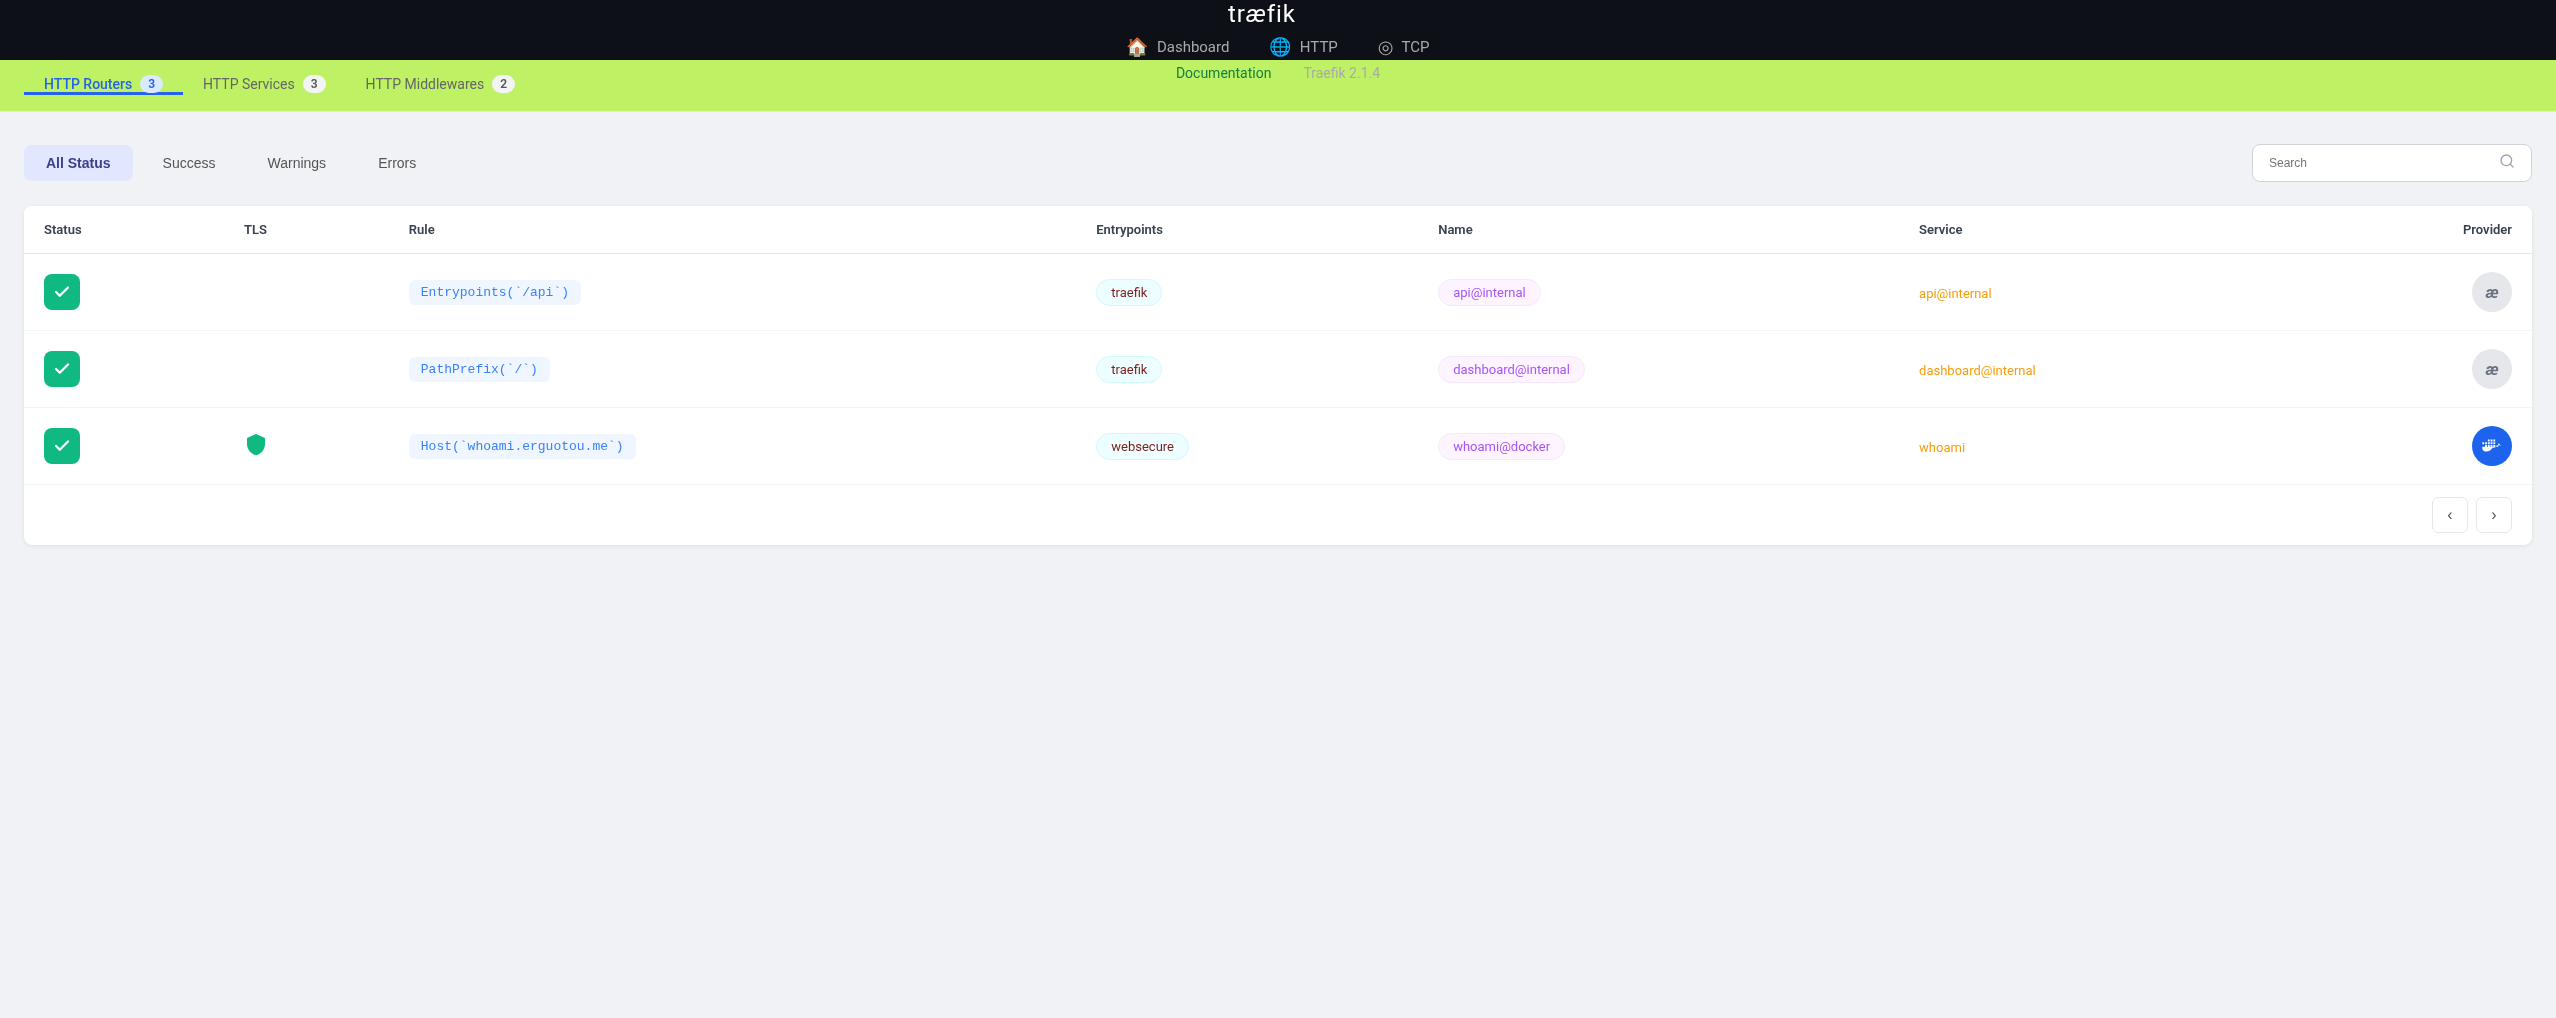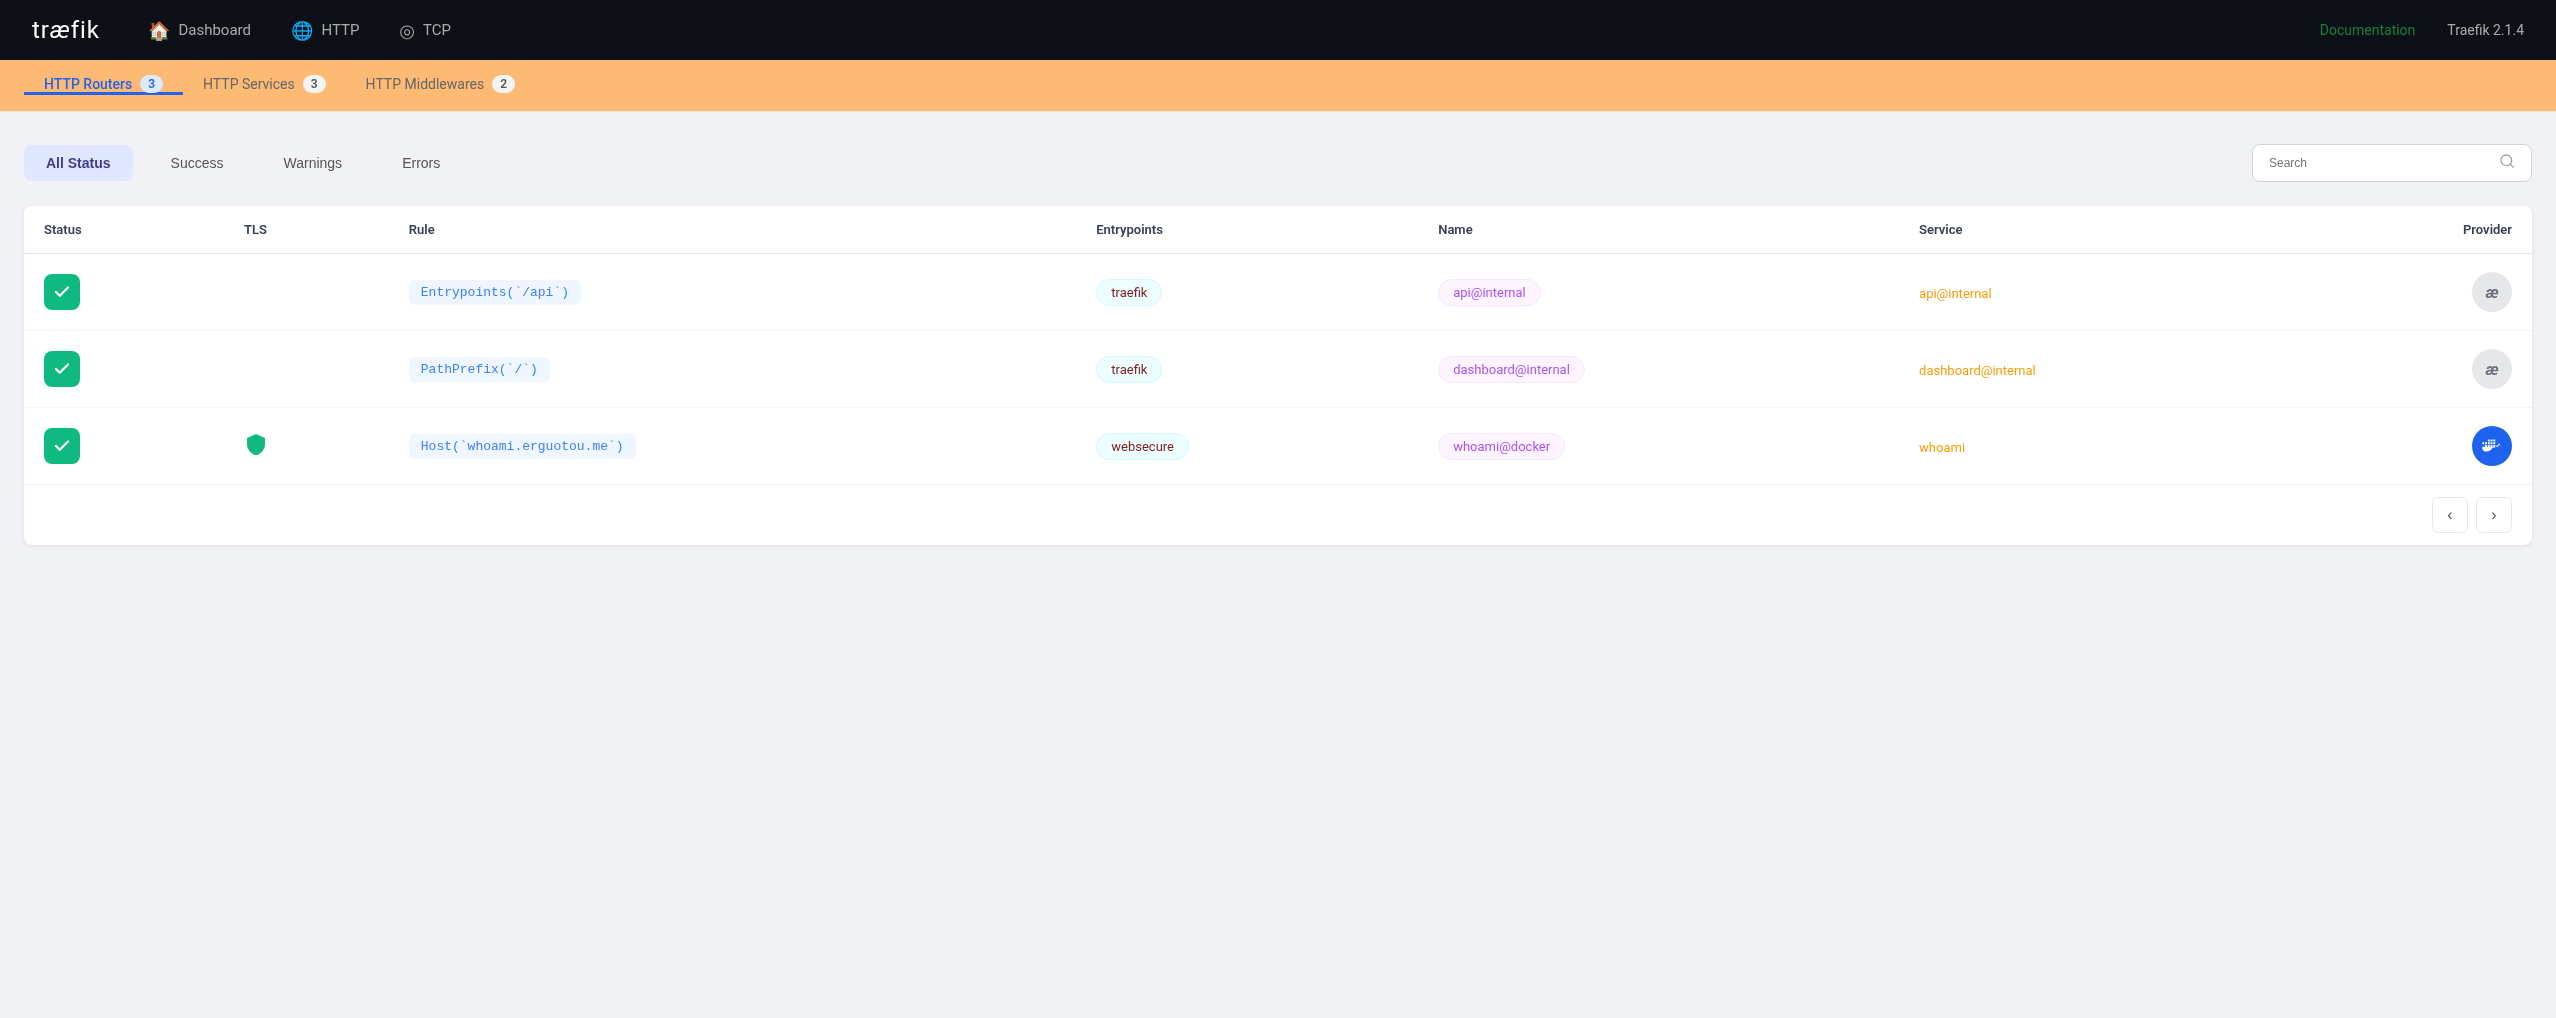--- a/index.html
+++ b/index.html
@@ -6,20 +6,21 @@
     body { font-family: -apple-system, BlinkMacSystemFont, 'Segoe UI', Roboto, sans-serif; background: #f0f2f5; min-height: 100vh; }
 
     
     .navbar {
       background: #0d1117;
       display: flex;
       align-items: center;
       padding: 0 32px;
       height: 60px;
       color: #ccc;
+      flex-direction: column;
     }
     .logo {
       display: flex;
       align-items: center;
       margin-right: 32px;
     }
     .nav-items {
       display: flex;
       align-items: center;
       gap: 8px;
@@ -42,21 +43,21 @@
       align-items: center;
       gap: 32px;
       color: #aaa;
       font-size: 14px;
     }
     .nav-right a { color: #15803d; text-decoration: none; cursor: pointer; }
     .nav-version { color: #aaa; font-size: 14px; }
 
     
     .tabs-bar {
-      background: #fdba74;
+      background: #bef264;
       border-bottom: 1px solid #e5e7eb;
       padding: 16px 24px;
       display: flex;
       align-items: center;
       height: 52px;
       gap: 0;
     }
     .tab {
       display: flex;
       align-items: center;
@@ -97,21 +98,21 @@
 
     
     .filter-bar {
       display: flex;
       align-items: center;
       justify-content: space-between;
       margin-bottom: 24px;
     }
     .filter-buttons {
       display: flex;
-      gap: 16px;
+      gap: 8px;
     }
     .filter-btn {
       padding: 10px 22px;
       border-radius: 8px;
       border: none;
       background: transparent;
       color: #555;
       font-size: 14px;
       cursor: pointer;
       font-weight: 500;

